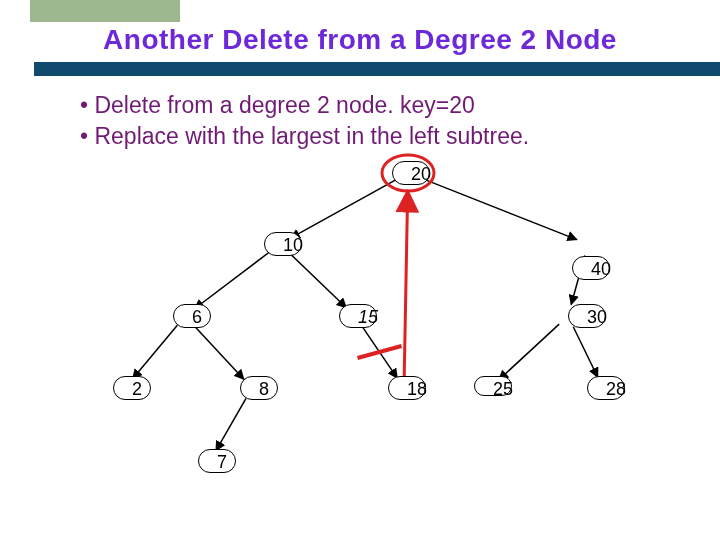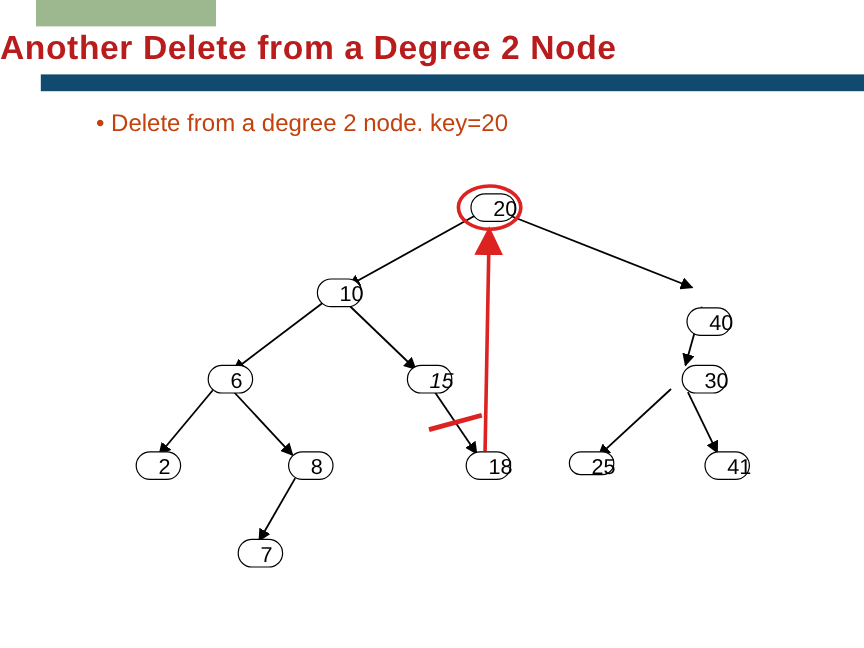--- a/index.html
+++ b/index.html
@@ -22,40 +22,40 @@
     top: 0;
     width: 150px;
     height: 22px;
     background: #9db88e;
   }
   .title {
     position: absolute;
     left: 0;
     right: 0;
     top: 24px;
-    text-align: left;
+    text-align: center;
     font-size: 28px;
     font-weight: bold;
-    color: #b91c1c;
+    color: #6d28d9;
     letter-spacing: 0.5px;
   }
   .title-bar {
     position: absolute;
     left: 34px;
     right: 0;
     top: 62px;
     height: 14px;
     background: #114a6f;
   }
   .bullets {
     position: absolute;
     left: 80px;
     top: 90px;
-    font-size: 20px;
-    color: #c2410c;
+    font-size: 23px;
+    color: #701a75;
     line-height: 1.35;
   }
   .bullets .bullet::before {
     content: "• ";
   }
   .tree {
     position: absolute;
     left: 0;
     top: 0;
     width: 720px;
@@ -84,20 +84,21 @@
 </head>
 <body>
 <div class="slide">
 
 <div class="accent-block"></div>
 <div class="title">Another Delete from a Degree 2 Node</div>
 <div class="title-bar"></div>
 
 <div class="bullets">
   <div class="bullet">Delete from a degree 2 node. key=20</div>
+  <div class="bullet">Replace with the largest in the left subtree.</div>
 </div>
 
 <svg class="edges">
   <defs>
     <marker id="arrow" viewBox="0 0 10 10" refX="9" refY="5" markerWidth="7" markerHeight="7" orient="auto-start-reverse">
       <path d="M 0 0 L 10 5 L 0 10 z" fill="#000"></path>
     </marker>
     <marker id="arrow-red" viewBox="0 0 10 10" refX="9" refY="5" markerWidth="8" markerHeight="8" orient="auto-start-reverse">
       <path d="M 0 0 L 10 5 L 0 10 z" fill="#d22"></path>
     </marker>
@@ -126,17 +127,17 @@
       <div class="node" style="left: 392px; top: 161px; width: 32px; height: 24px;">20</div>
       <div class="node" style="left: 264px; top: 232px; width: 20px; height: 24px;">10</div>
       <div class="node" style="left: 572px; top: 232px; width: 32px; height: 24px; margin-top: 24px;">40</div>
       <div class="node" style="left: 173px; top: 304px; width: 24px; height: 24px;">6</div>
       <div class="node" style="left: 339px; top: 304px; width: 32px; height: 24px; font-style: italic;">15</div>
       <div class="node" style="left: 552px; top: 304px; width: 32px; height: 24px; margin-left: 16px;">30</div>
       <div class="node" style="left: 113px; top: 376px; width: 24px; height: 24px;">2</div>
       <div class="node" style="left: 240px; top: 376px; width: 24px; height: 24px;">8</div>
       <div class="node" style="left: 388px; top: 376px; width: 32px; height: 24px;">18</div>
       <div class="node" style="left: 474px; top: 376px; width: 32px; height: 20px;">25</div>
-      <div class="node" style="left: 587px; top: 376px; width: 32px; height: 24px;">41</div>
+      <div class="node" style="left: 587px; top: 376px; width: 32px; height: 24px;">28</div>
       <div class="node" style="left: 198px; top: 449px; width: 24px; height: 24px;">7</div>
     </div>
 
 </div>
 
 </body></html>

